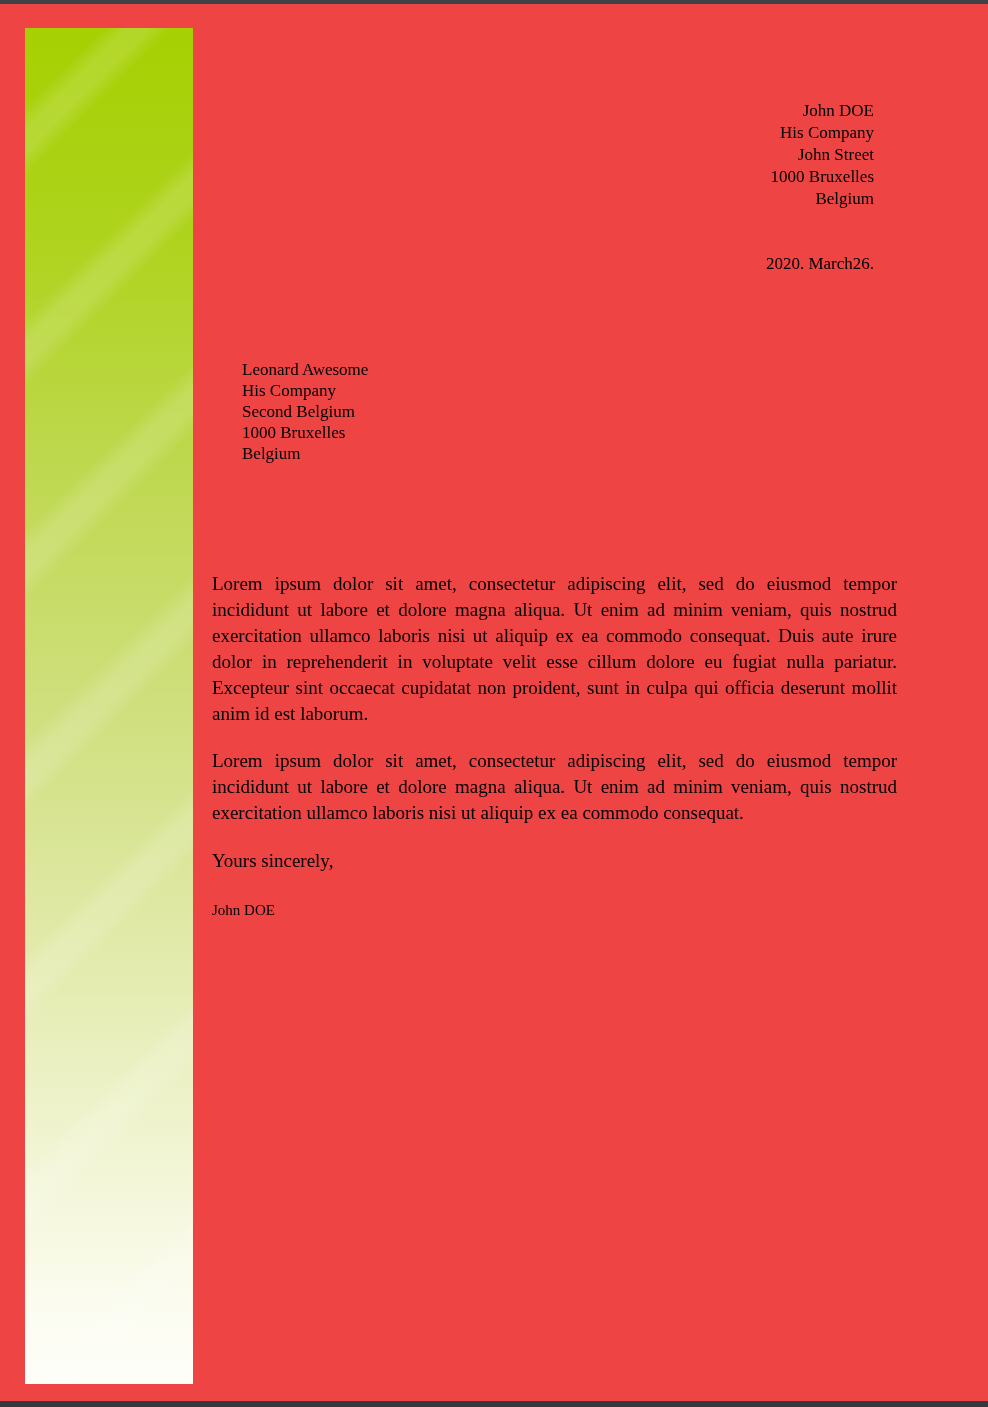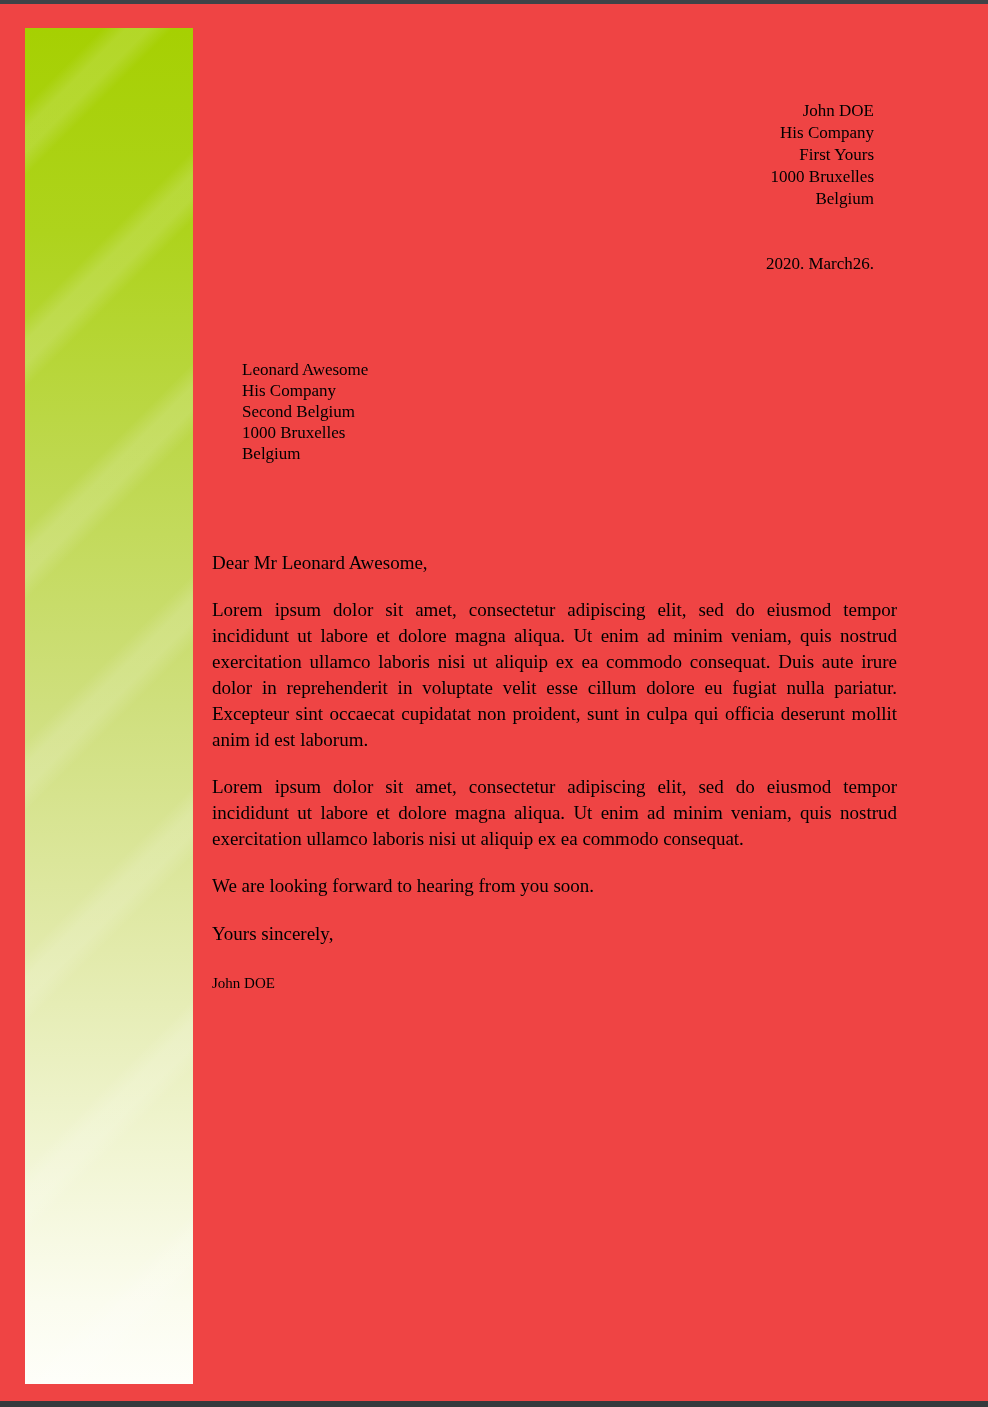--- a/index.html
+++ b/index.html
@@ -110,39 +110,37 @@
 
 <div class="page">
 
   <div class="frame-top"></div>
 
   <div class="accent-bar"></div>
 
   <div class="sender-block">
     <div>John DOE</div>
     <div>His Company</div>
-    <div>First Yours</div>
+    <div>John Street</div>
     <div>1000 Bruxelles</div>
     <div>Belgium</div>
   </div>
 
   <div class="date-line">2020. March26.</div>
 
   <div class="recipient-block">
     <div>Leonard Awesome</div>
     <div>His Company</div>
     <div>Second Belgium</div>
     <div>1000 Bruxelles</div>
     <div>Belgium</div>
   </div>
 
   <div class="letter-body">
-    <p class="salutation">Dear Mr Leonard Awesome,</p>
     <p class="para">Lorem ipsum dolor sit amet, consectetur adipiscing elit, sed do eiusmod tempor incididunt ut labore et dolore magna aliqua. Ut enim ad minim veniam, quis nostrud exercitation ullamco laboris nisi ut aliquip ex ea commodo consequat. Duis aute irure dolor in reprehenderit in voluptate velit esse cillum dolore eu fugiat nulla pariatur. Excepteur sint occaecat cupidatat non proident, sunt in culpa qui officia deserunt mollit anim id est laborum.</p>
     <p class="para">Lorem ipsum dolor sit amet, consectetur adipiscing elit, sed do eiusmod tempor incididunt ut labore et dolore magna aliqua. Ut enim ad minim veniam, quis nostrud exercitation ullamco laboris nisi ut aliquip ex ea commodo consequat.</p>
-    <p class="closing-line">We are looking forward to hearing from you soon.</p>
     <p class="valediction">Yours sincerely,</p>
     <p class="signature">John DOE</p>
   </div>
 
   <div class="frame-bottom"></div>
 
 </div>
 
 </body></html>

